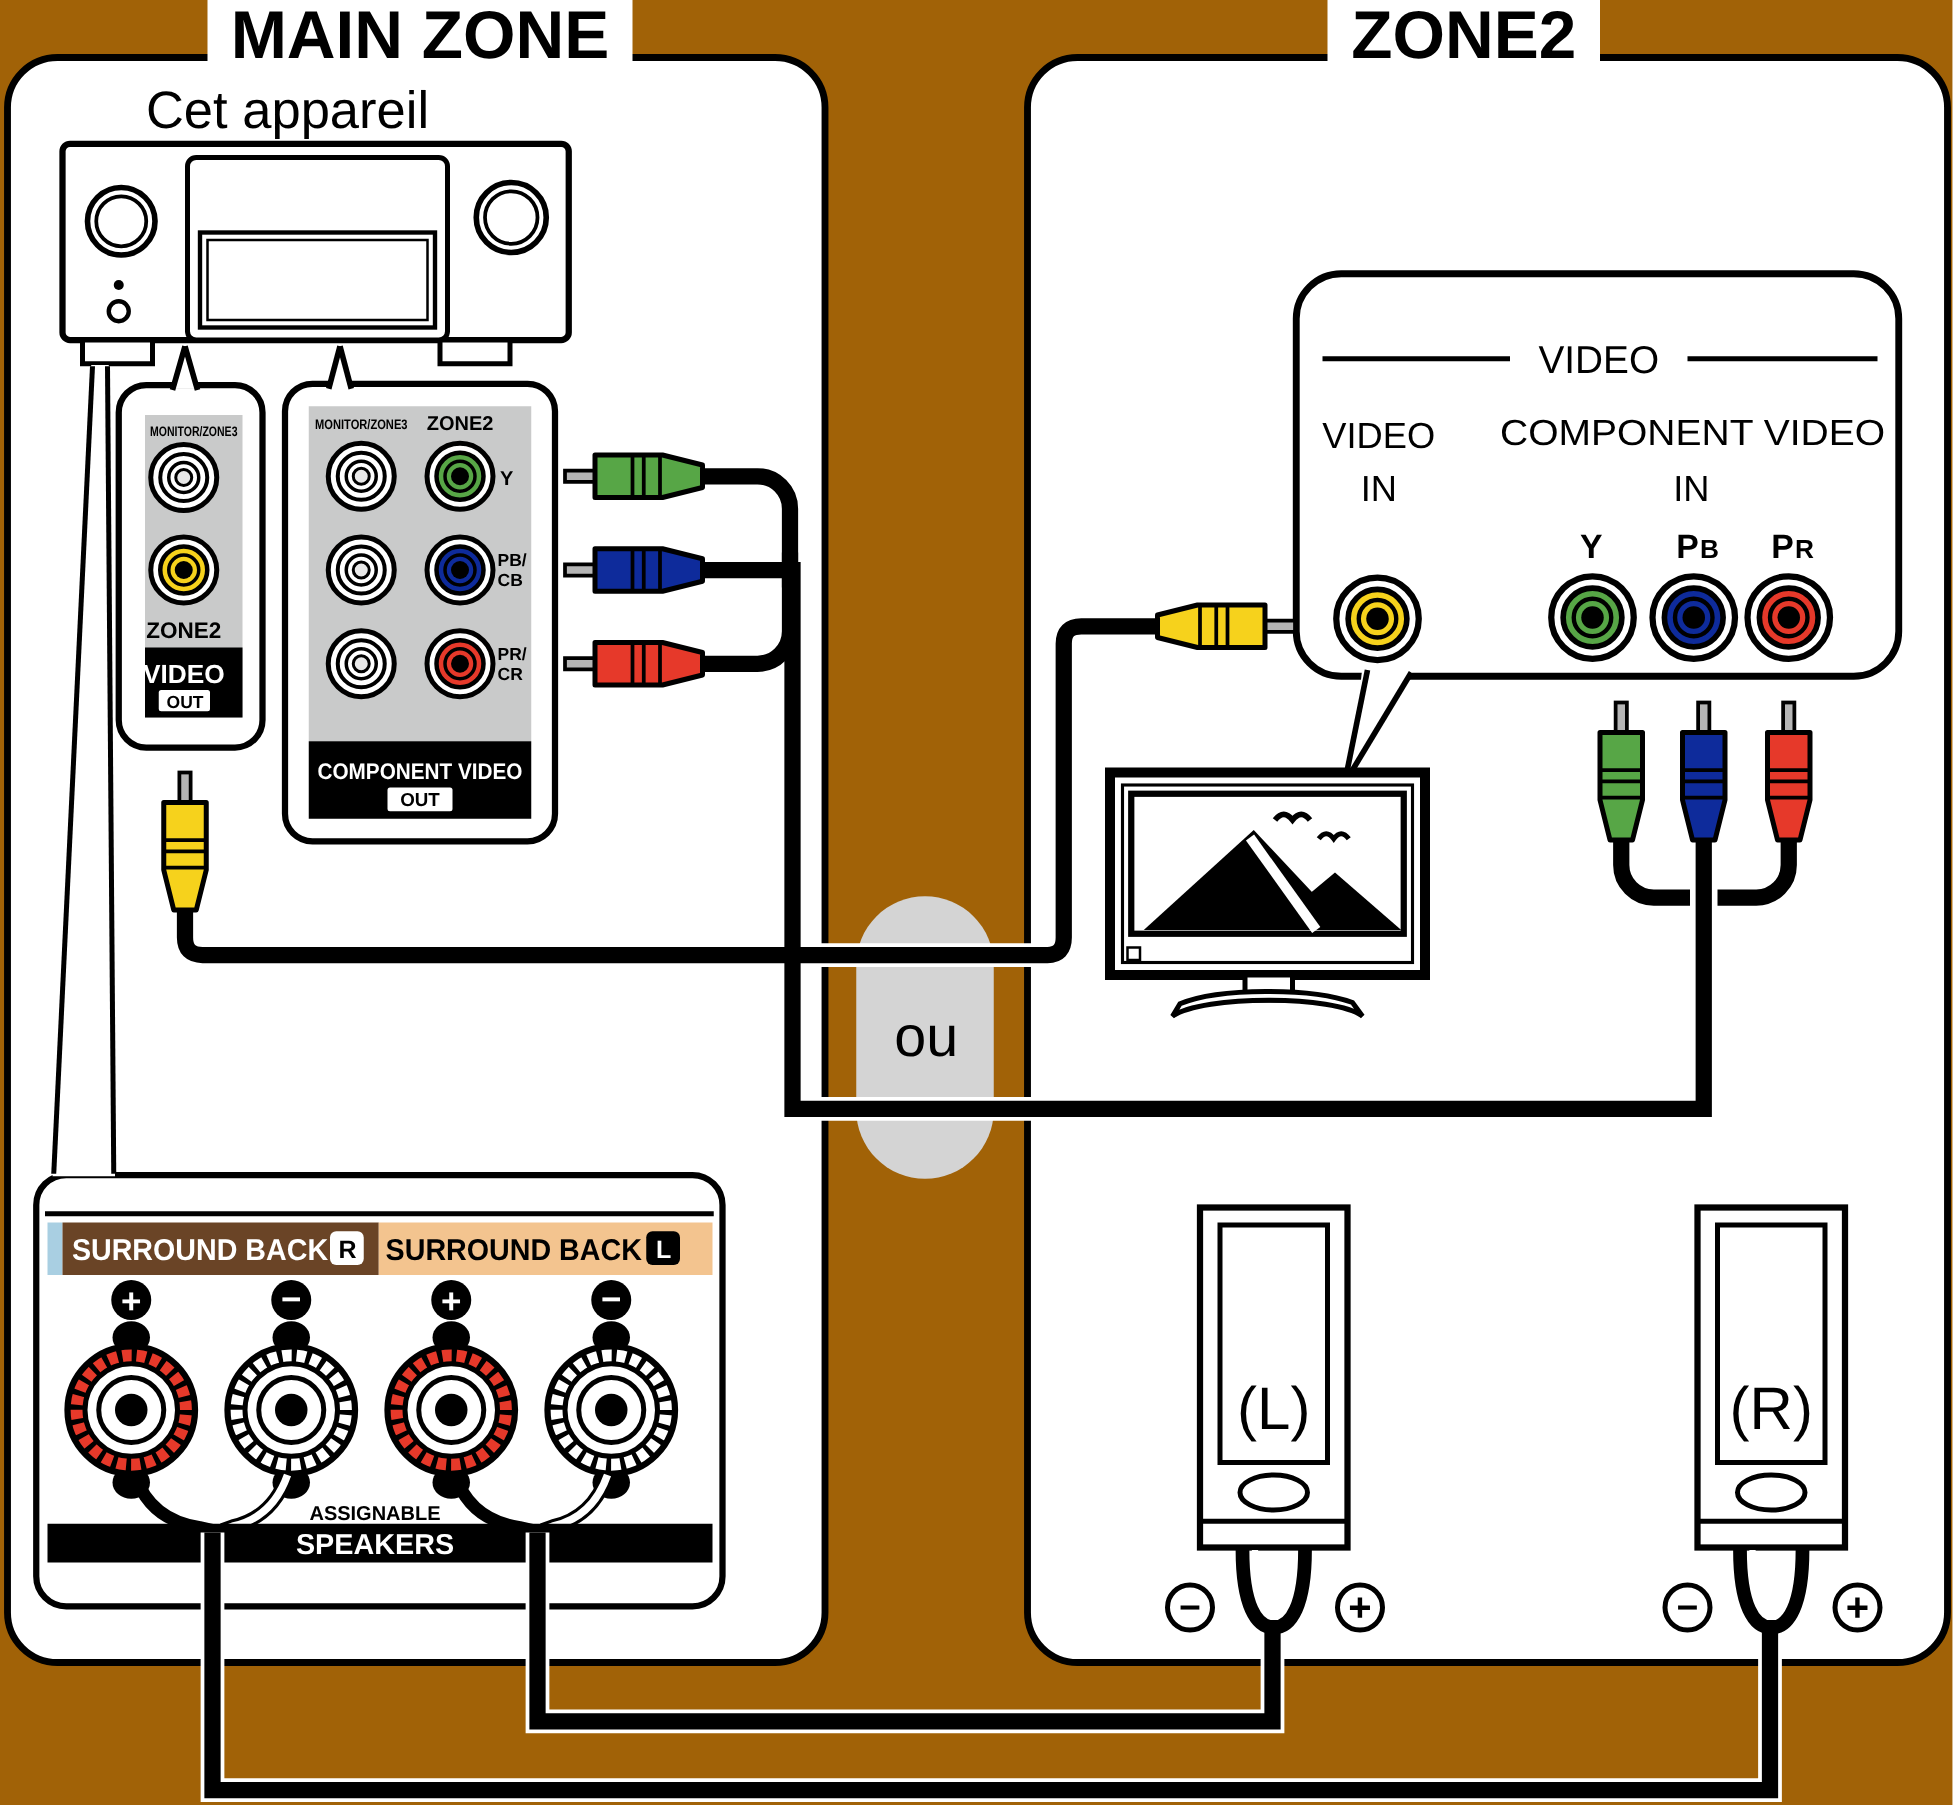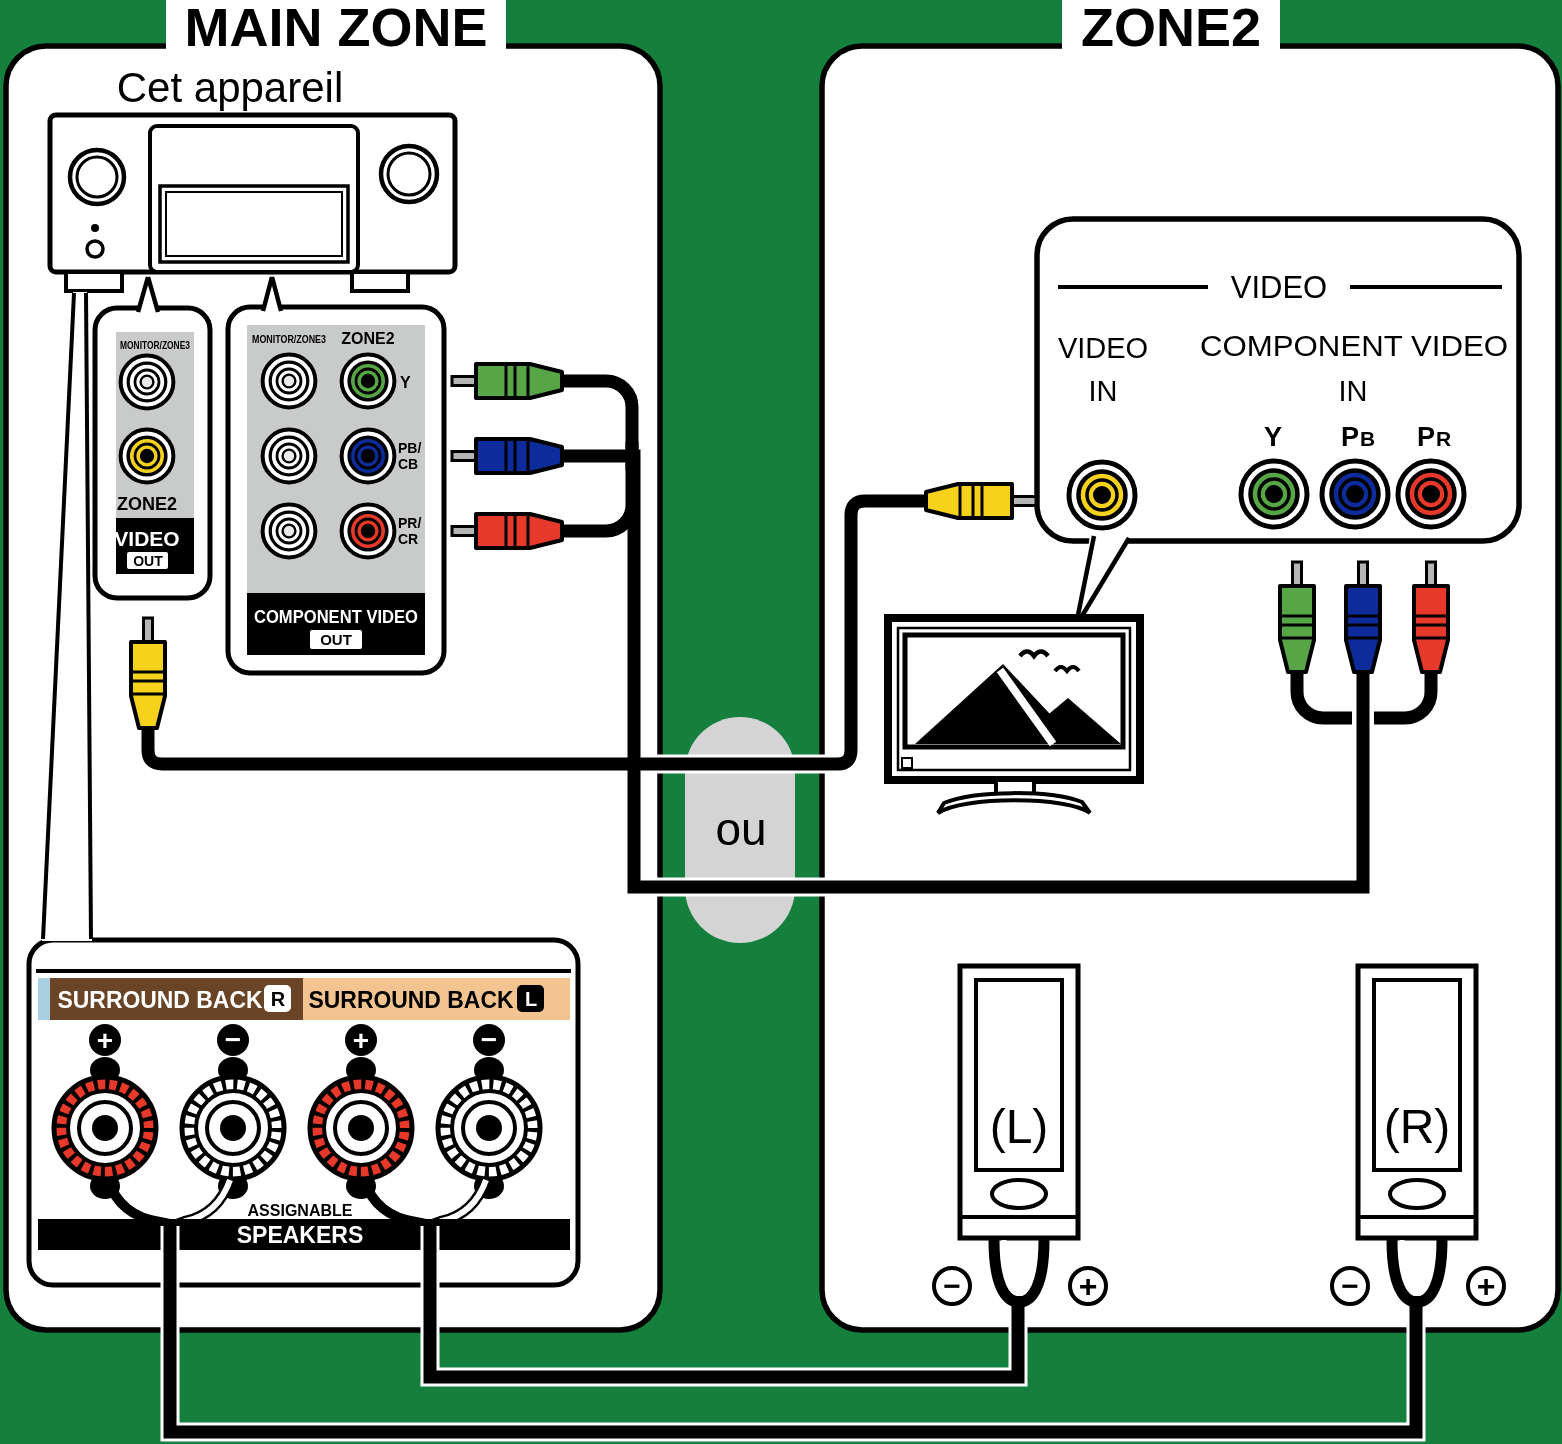--- a/index.html
+++ b/index.html
@@ -1,16 +1,16 @@
 <!DOCTYPE html>
 <html><head>
 <meta charset="utf-8">
 <style>
   html,body{margin:0;padding:0;background:#fff;}
-  .stage{position:relative;width:1562px;height:1444px;background:#15803d;overflow:hidden;
+  .stage{position:relative;width:1562px;height:1444px;background:#a16207;overflow:hidden;
          font-family:"Liberation Sans", sans-serif;}
   svg{display:block;}
   text{font-family:"Liberation Sans", sans-serif;fill:#000;}
   .t-bold{font-weight:bold;}
   .t-white{fill:#fff;}
 </style>
 </head>
 <body>
 
 <div class="stage">

